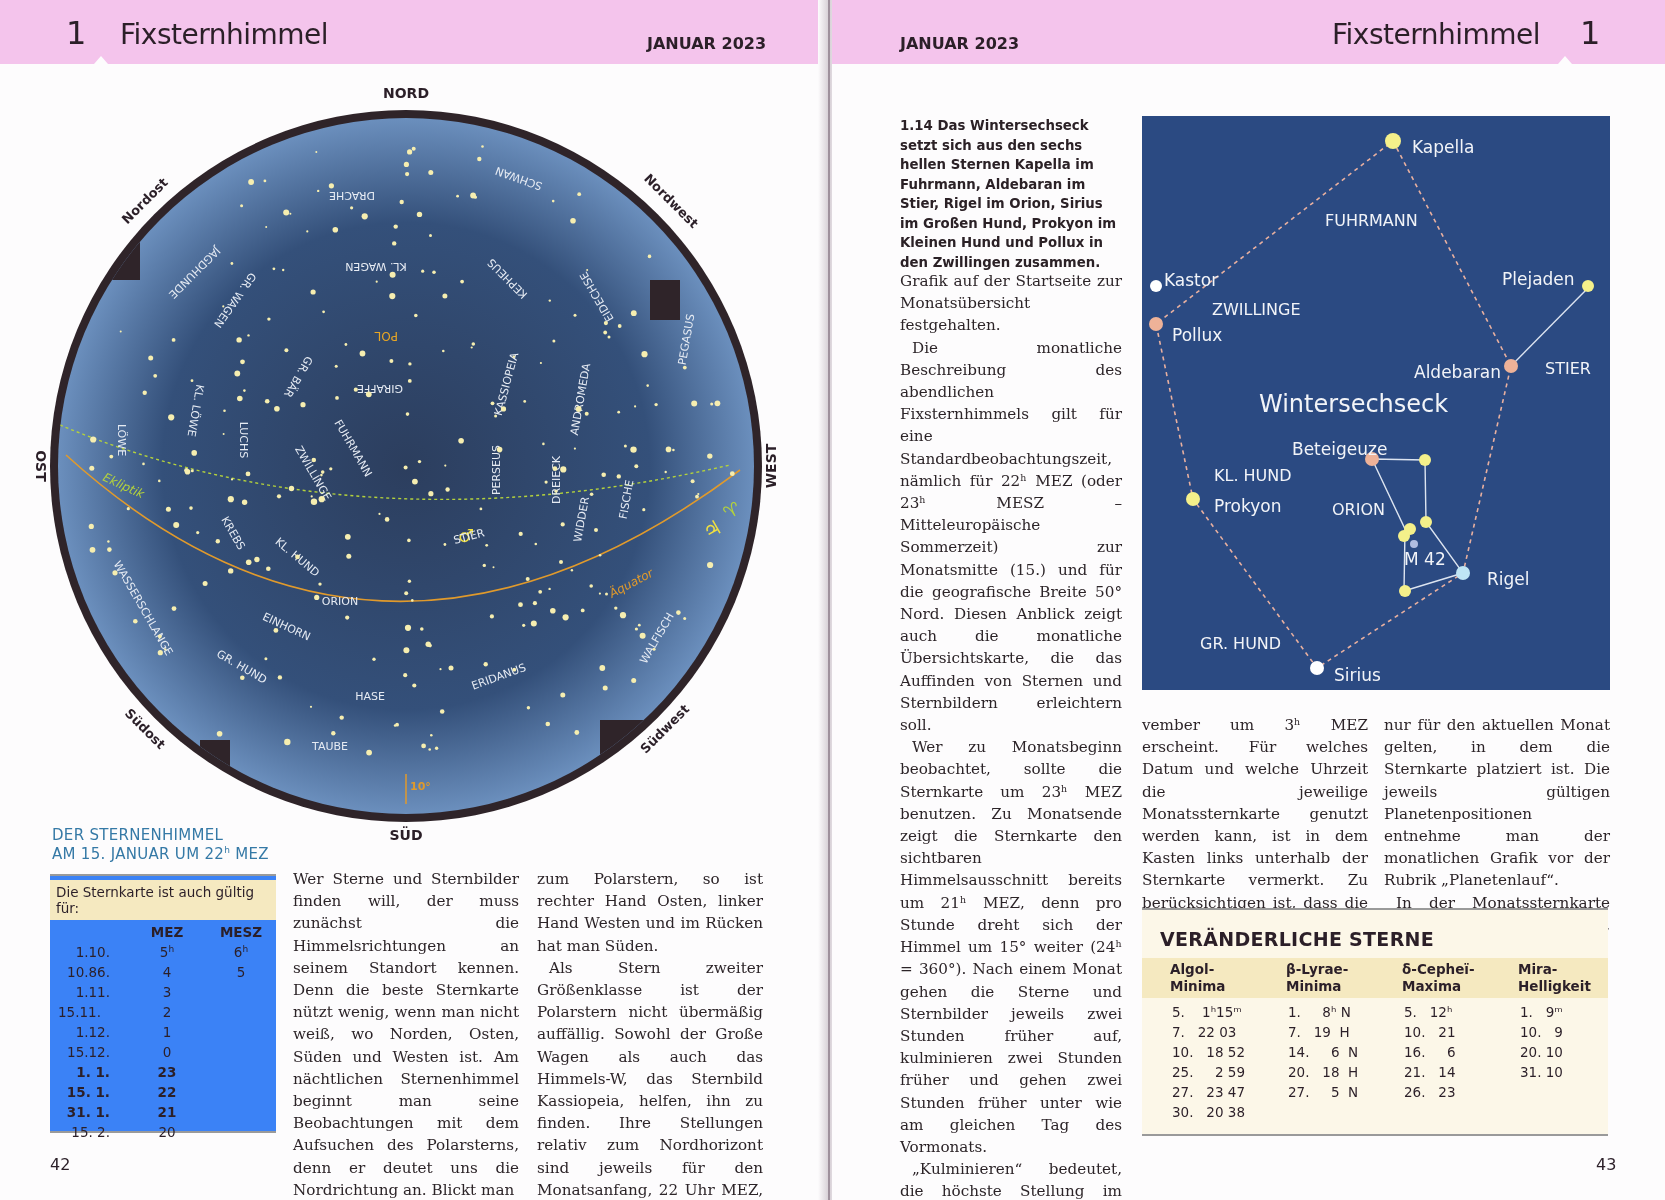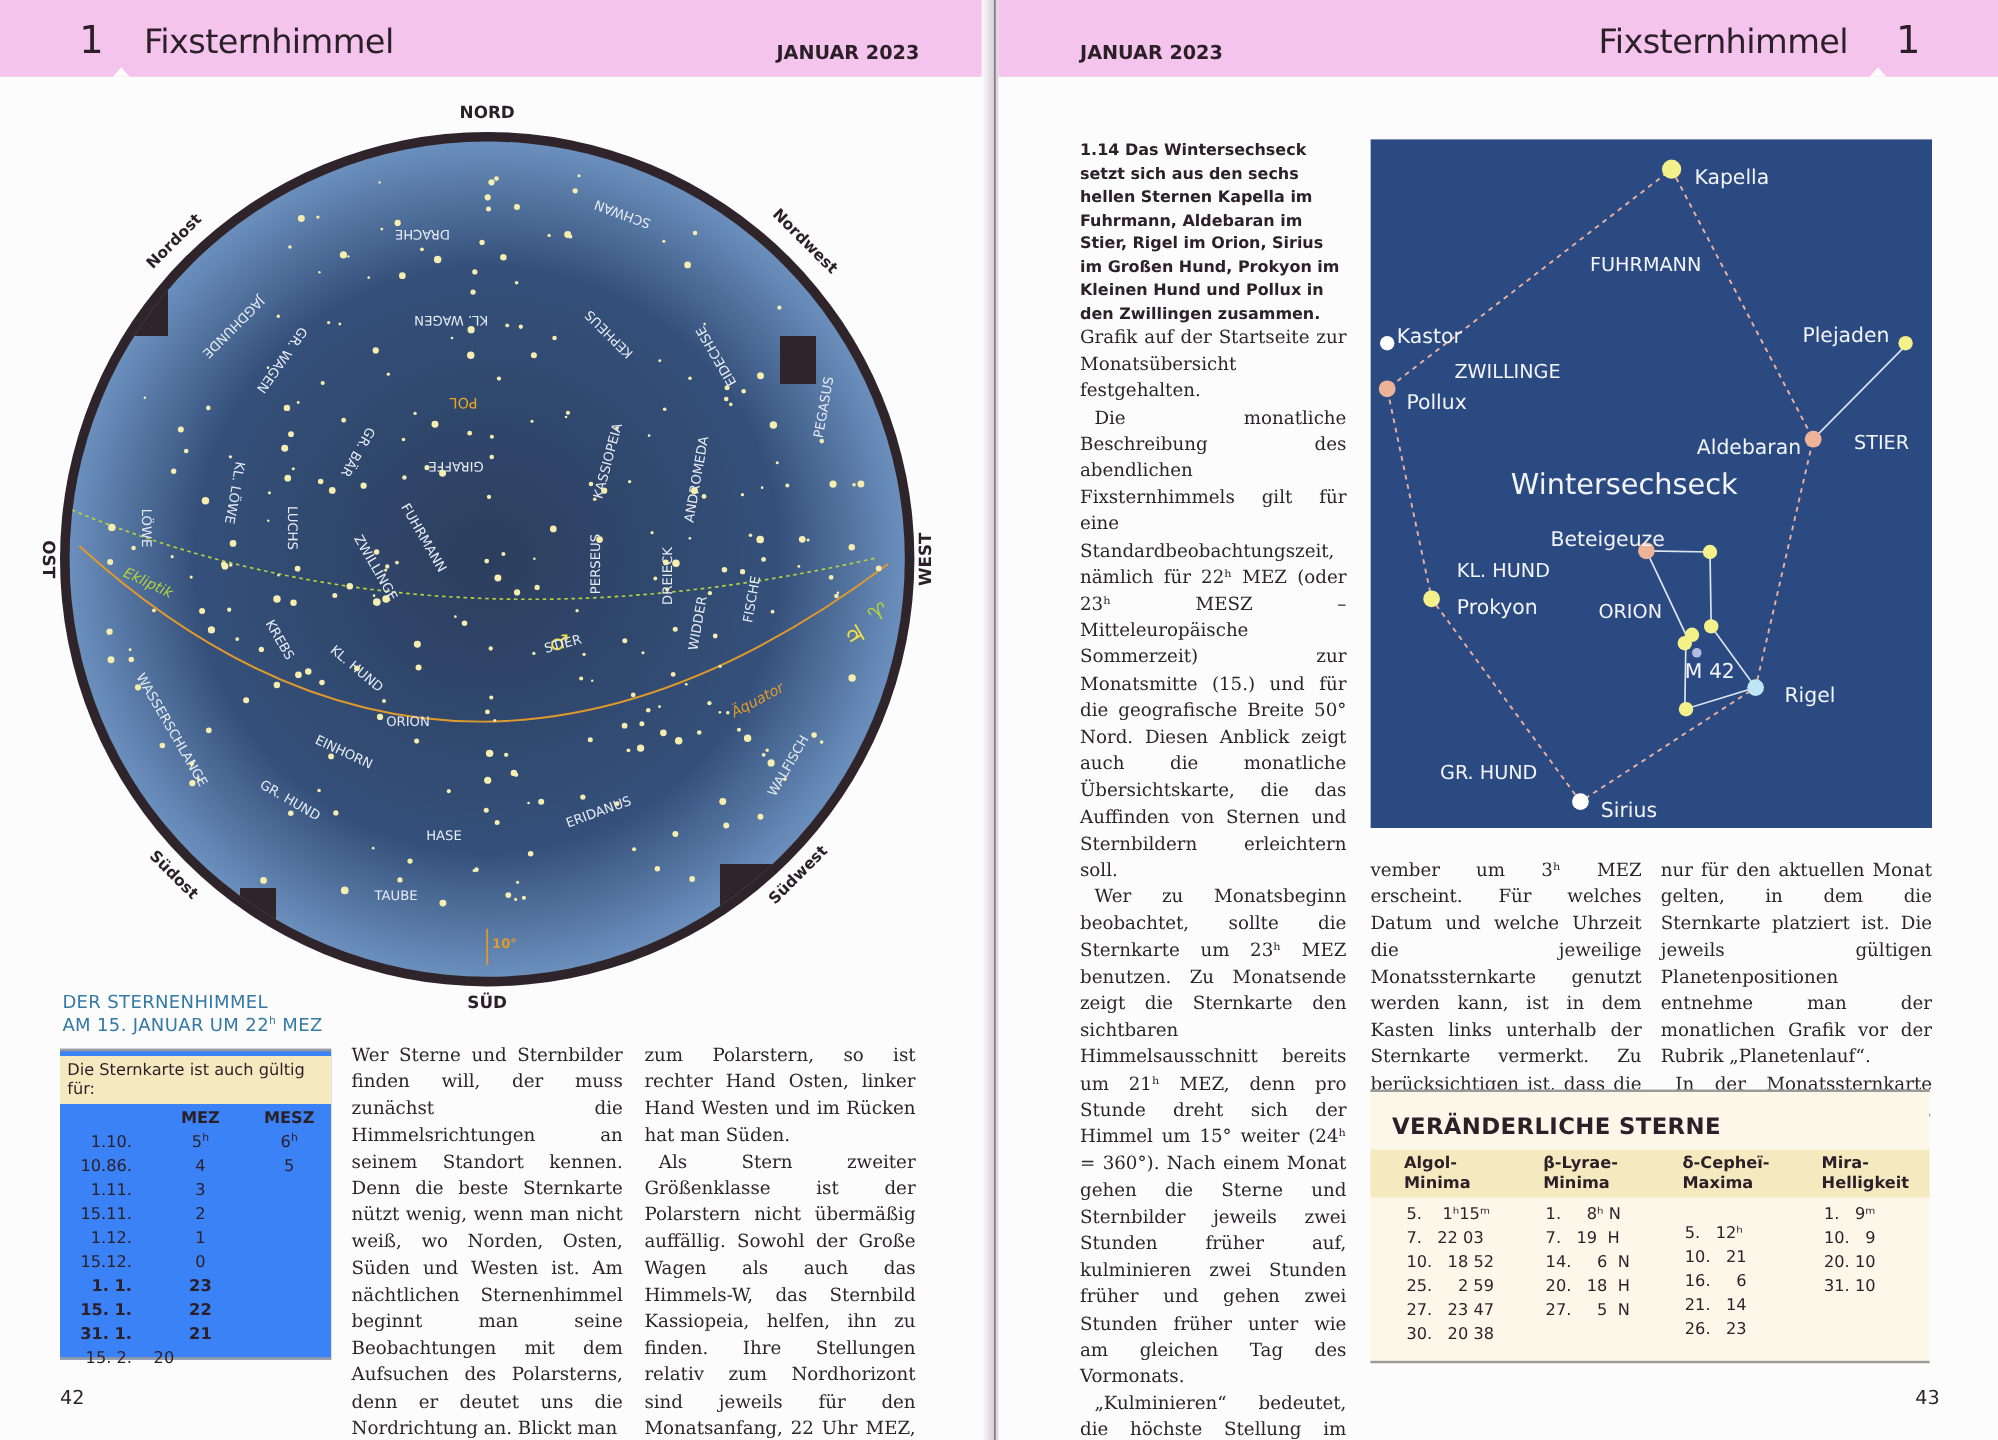--- a/index.html
+++ b/index.html
@@ -412,21 +412,21 @@
             <td style="text-align: right; padding-right: 18px;">10.86.</td>
             <td style="text-align: center;"><span>4</span><sup></sup></td>
             <td style="text-align: center;"><span>5</span><sup></sup></td>
           </tr>
           <tr>
             <td style="text-align: right; padding-right: 18px;">1.11.</td>
             <td style="text-align: center;"><span>3</span><sup></sup></td>
             <td style="text-align: center;"><span></span><sup></sup></td>
           </tr>
           <tr>
-            <td style="text-align: right; padding-right: 18px;">15.11.</td>
+            <td style="padding-right: 18px;">15.11.</td>
             <td style="text-align: center;"><span>2</span><sup></sup></td>
             <td style="text-align: center;"><span></span><sup></sup></td>
           </tr>
           <tr>
             <td style="text-align: right; padding-right: 18px;">1.12.</td>
             <td style="text-align: center;"><span>1</span><sup></sup></td>
             <td style="text-align: center;"><span></span><sup></sup></td>
           </tr>
           <tr>
             <td style="text-align: right; padding-right: 18px;">15.12.</td>
@@ -443,21 +443,21 @@
             <td style="text-align: center;"><span>22</span><sup></sup></td>
             <td style="text-align: center;"><span></span><sup></sup></td>
           </tr>
           <tr style="font-weight: bold;">
             <td style="text-align: right; padding-right: 18px;">31. 1.</td>
             <td style="text-align: center;"><span>21</span><sup></sup></td>
             <td style="text-align: center;"><span></span><sup></sup></td>
           </tr>
           <tr>
             <td style="text-align: right; padding-right: 18px;">15. 2.</td>
-            <td style=" margin-top: 23px;"><span>20</span><sup></sup></td>
+            <td style="text-align: center; margin-top: 23px;"><span>20</span><sup></sup></td>
             <td style="text-align: center;"><span></span><sup></sup></td>
           </tr>
         </tbody>
     </table>
   </div>
 
   <div class="body-text" style="left:293px;top:868px;width:226px;">
     <p>Wer Sterne und Sternbilder finden will, der muss zunächst die Himmelsrichtungen an seinem Standort kennen. Denn die beste Sternkarte nützt wenig, wenn man nicht weiß, wo Norden, Osten, Süden und Westen ist. Am nächtlichen Sternenhimmel beginnt man seine Beobachtungen mit dem Aufsuchen des Polarsterns, denn er deutet uns die Nordrichtung an. Blickt man</p>
   </div>
   <div class="body-text" style="left:537px;top:868px;width:226px;">
@@ -568,21 +568,21 @@
           <div class="cell" style="white-space: pre;">27.   23 47</div>
           <div class="cell" style="white-space: pre;">30.   20 38</div>
         </div>
         <div class="col" style="padding-left: 30px; padding-top: 4px;">
           <div class="cell" style="white-space: pre;">1.     8ʰ N</div>
           <div class="cell" style="white-space: pre;">7.   19  H</div>
           <div class="cell" style="white-space: pre;">14.     6  N</div>
           <div class="cell" style="white-space: pre;">20.   18  H</div>
           <div class="cell" style="white-space: pre;">27.     5  N</div>
         </div>
-        <div class="col" style="padding-left: 30px; padding-top: 20px;">
+        <div class="col" style="padding-left: 30px; padding-top: 4px;">
           <div class="cell" style="white-space: pre;">5.   12ʰ</div>
           <div class="cell" style="white-space: pre;">10.   21</div>
           <div class="cell" style="white-space: pre;">16.     6</div>
           <div class="cell" style="white-space: pre;">21.   14</div>
           <div class="cell" style="white-space: pre;">26.   23</div>
         </div>
         <div class="col" style="padding-left: 30px; padding-top: 4px;">
           <div class="cell" style="white-space: pre;">1.   9ᵐ</div>
           <div class="cell" style="white-space: pre;">10.   9</div>
           <div class="cell" style="white-space: pre;">20. 10</div>

